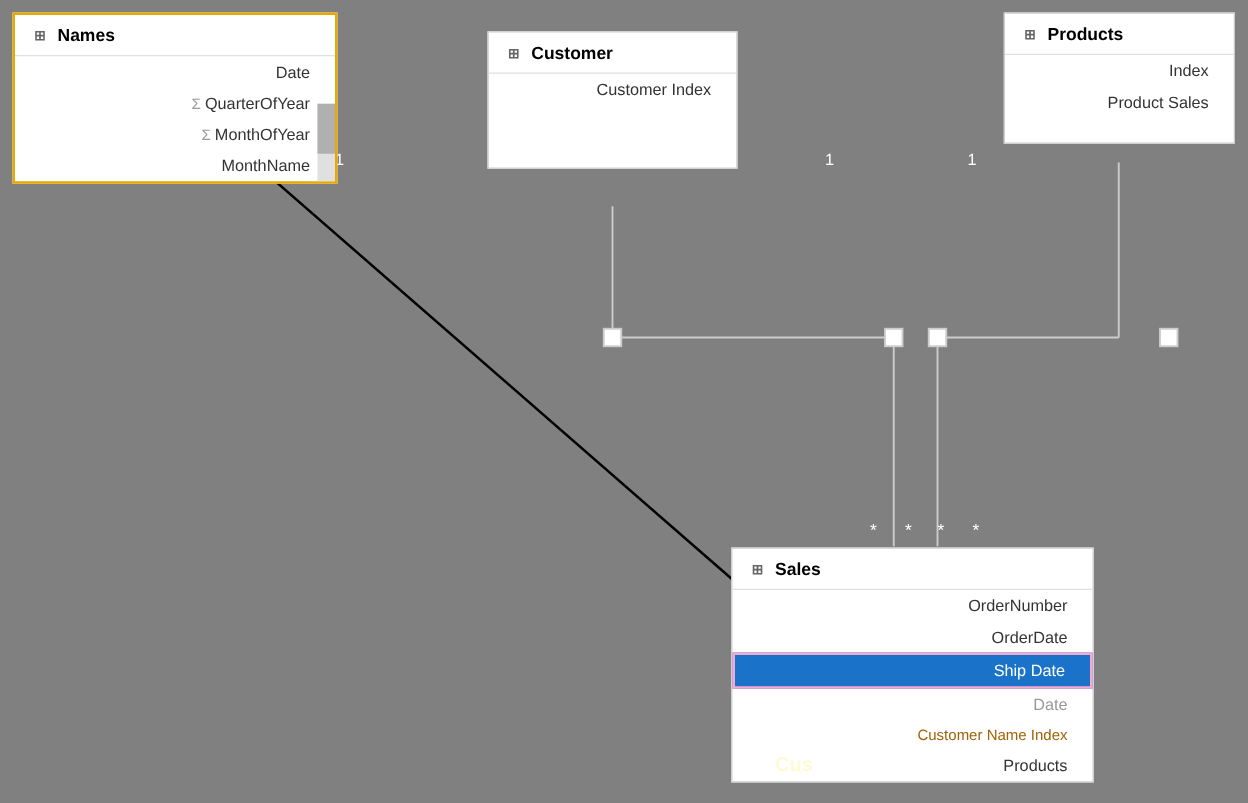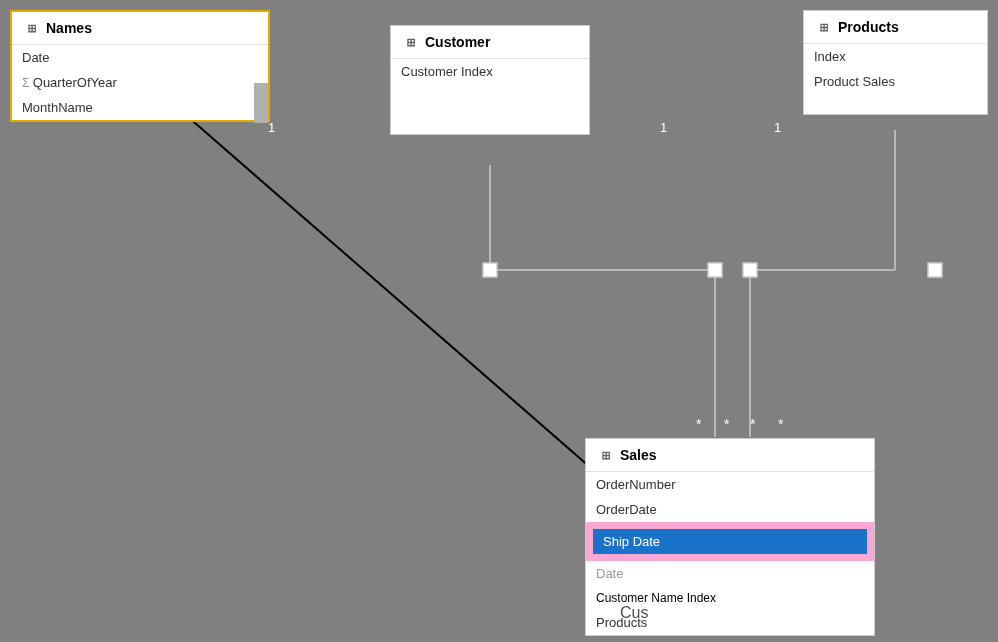--- a/index.html
+++ b/index.html
@@ -34,36 +34,37 @@
       display: inline-flex;
       align-items: center;
       justify-content: center;
       width: 16px;
       height: 16px;
       font-size: 11px;
       color: #666;
     }
 
     .table-row-item {
-      padding: 5px 10px;
+      padding: 5px 20px;
       font-size: 13px;
       color: #333;
       cursor: default;
+      text-align: right;
     }
 
     .table-row-item.sigma::before {
       content: 'Σ ';
       color: #999;
       font-size: 12px;
     }
 
     .table-row-item.selected {
       background: #1a73c8;
       color: #ffffff;
-      border: 7px solid #f9a8d4;
+      border: 2px solid #f9a8d4;
     }
 
     
     #dates-table {
       top: 10px;
       left: 10px;
       width: 260px;
       border: 2px solid #e8a800;
     }
 
@@ -173,20 +174,21 @@
 <div class="asterisk" style="left: 778px; top: 416px;">*</div>
 
 <div class="table-card" id="dates-table">
   <div class="table-header">
     <span class="table-icon">⊞</span>
     <span>Names</span>
   </div>
   <div class="table-row-container">
     <div class="table-row-item">Date</div>
     <div class="table-row-item sigma">QuarterOfYear</div>
+    <div class="table-row-item sigma">MonthOfYear</div>
     <div class="table-row-item">MonthName</div>
     <div class="dates-right-scroll">
       <div class="dates-scroll-thumb"></div>
     </div>
   </div>
 </div>
 
 <div class="table-card" id="customer-table">
   <div class="table-header">
     <span class="table-icon">⊞</span>
@@ -213,18 +215,18 @@
 <div class="table-card" id="sales-table">
   <div class="table-header">
     <span class="table-icon">⊞</span>
     <span>Sales</span>
   </div>
   <div class="table-row-container">
     <div class="table-row-item">OrderNumber</div>
     <div class="table-row-item">OrderDate</div>
     <div class="table-row-item selected" style="position:relative;">Ship Date</div>
     <div class="table-row-item" style="color:#999;">Date</div>
-    <div class="table-row-item" style="color:#000000; font-size:12px;">Customer Name Index</div>
+    <div class="table-row-item" style="color:#a16207; font-size:12px;">Customer Name Index</div>
     <div class="table-row-item">Products</div>
   </div>
 </div>
 
-<div style="position:absolute; bottom: 20px; left: 620px; color: #000000; font-size: 16px; font-weight: normal; opacity: 0.7;">Cus</div>
+<div style="position:absolute; bottom: 20px; left: 620px; color: #fef9c3; font-size: 16px; font-weight: bold; opacity: 0.7;">Cus</div>
 
 </body></html>

